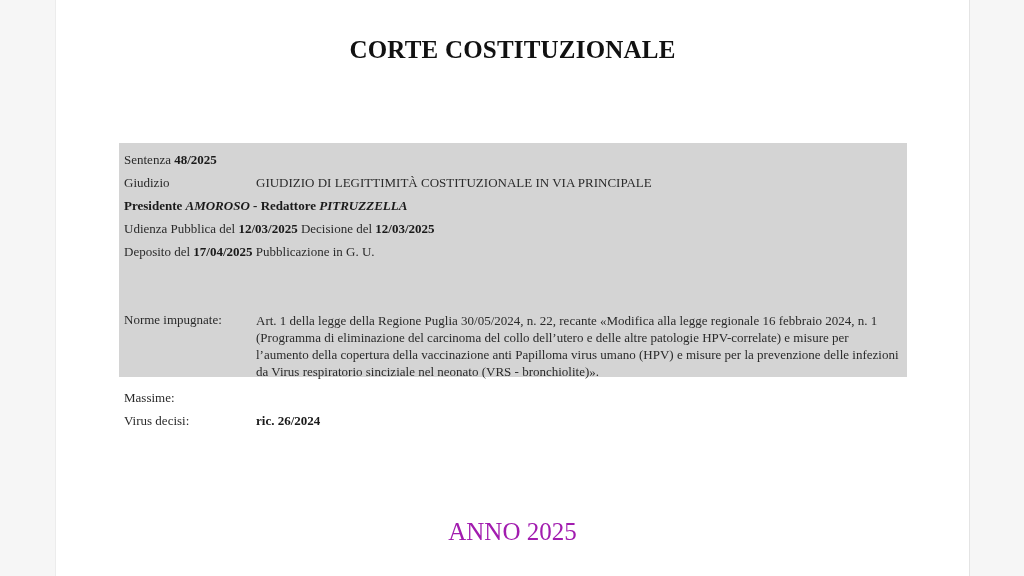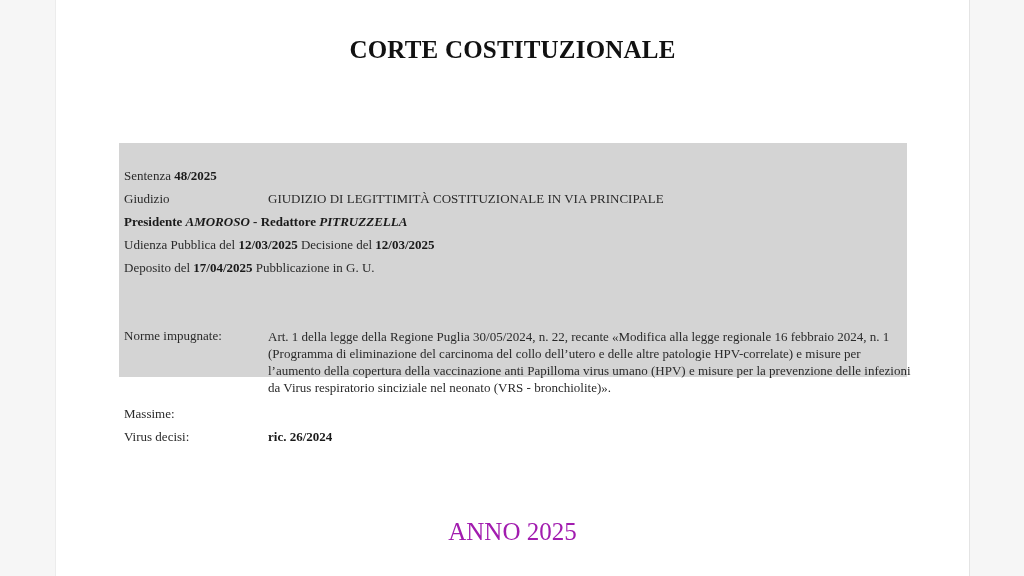--- a/index.html
+++ b/index.html
@@ -17,25 +17,25 @@
   }
   .title {
     position: absolute; left: 0; right: 0; top: 36px;
     text-align: center; font-weight: bold; font-size: 25px; color: #111;
     letter-spacing: 0.2px;
   }
   .box {
     position: absolute; left: 63px; top: 143px; width: 788px; height: 234px;
     background: #d4d4d4;
     font-size: 13px; color: #2a2a2a;
-    box-sizing: border-box; padding: 21px 0 0 5px;
+    box-sizing: border-box; padding: 5px 0 0 5px;
   }
   .row { position: relative; height: 23px; line-height: 23px; white-space: nowrap; }
   .lbl { position: absolute; left: 0; top: 0; }
-  .val { position: absolute; left: 144px; top: 0; }
+  .val { position: absolute; left: 132px; top: 0; }
   .norme { height: 78px; margin-top: 45px; }
   .norme .val { line-height: 17px; top: 4px; white-space: normal; width: 645px; }
   b { color: #1a1a1a; }
   i { font-style: italic; margin-top: 10px; }
   .sentenza {
     position: absolute; left: 0; right: 0; top: 448px; text-align: center;
     font-size: 25px; color: #1a1a1a;
   }
   .anno {
     position: absolute; left: 0; right: 0; top: 518px; text-align: center;

